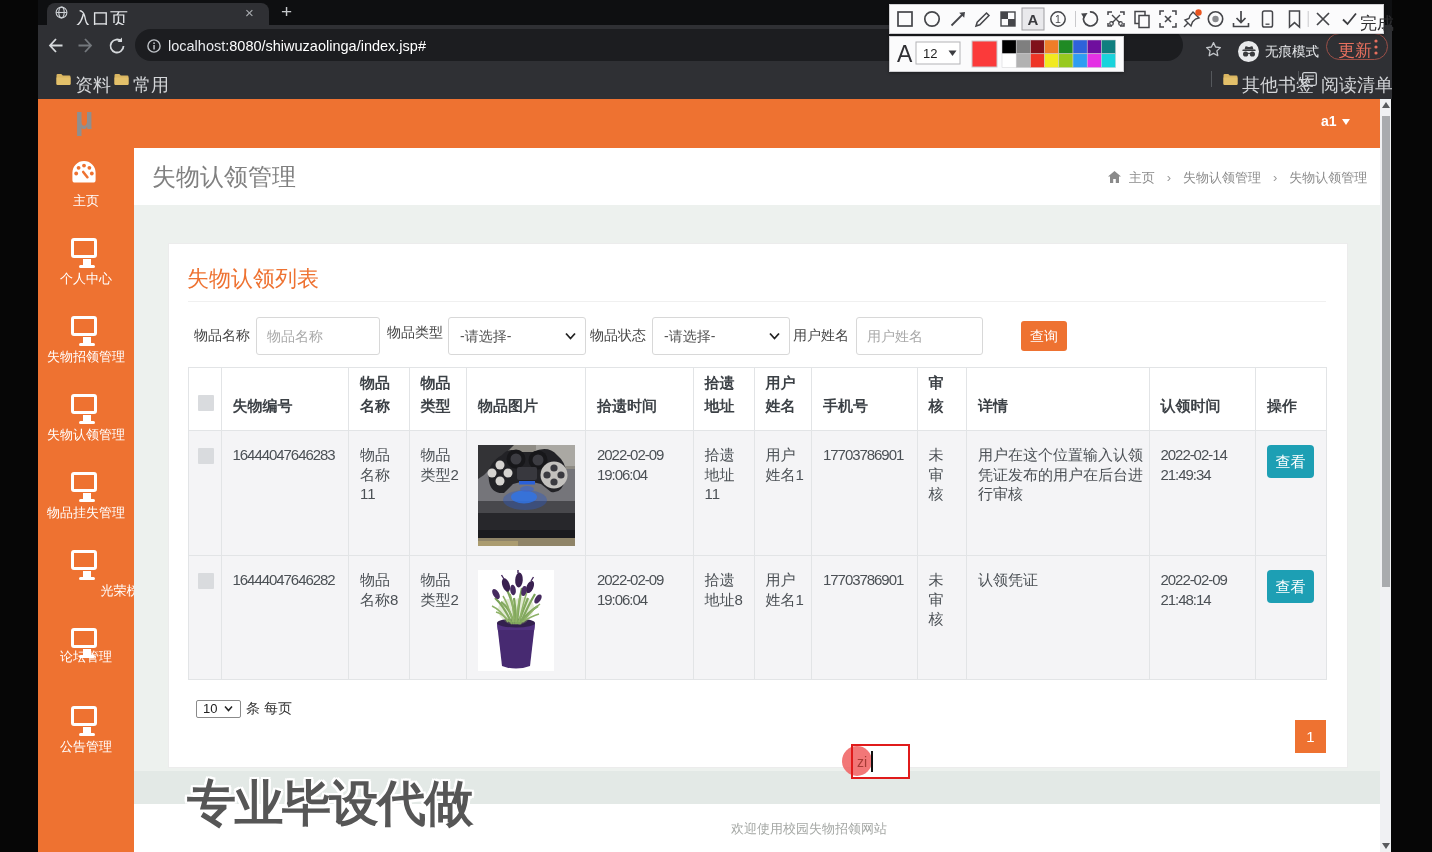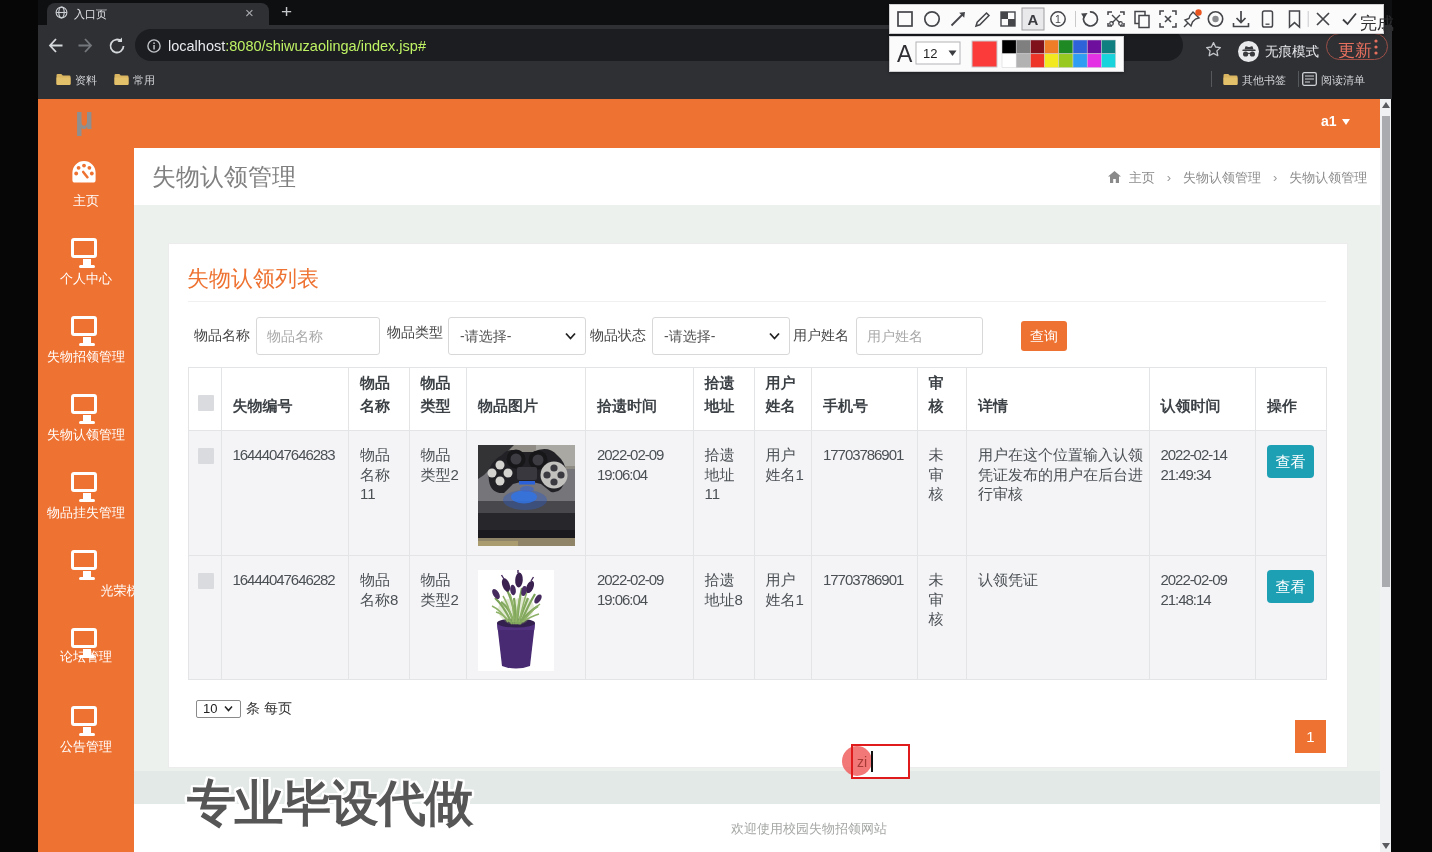--- a/index.html
+++ b/index.html
@@ -5,21 +5,21 @@
 html,body{margin:0;padding:0;}
 body{width:1432px;height:852px;position:relative;overflow:hidden;background:#060606;
   font-family:"Liberation Sans",sans-serif;}
 .abs{position:absolute;}
 
 #tabbar{left:38px;top:0;width:1354px;height:25px;background:#0e0f11;}
 #tab{left:47px;top:3px;width:222px;height:22px;background:#2f3034;border-radius:8px 8px 0 0;}
 #toolbar{left:38px;top:25px;width:1354px;height:37px;background:#2f3034;}
 #bookbar{left:38px;top:62px;width:1354px;height:37px;background:#2f3034;}
 #pill{left:135px;top:29px;width:1048px;height:32px;border-radius:16px;background:#1c1d20;}
-.btxt{color:#d3d5d8;font-size:11px;}
+.btxt{color:#d3d5d8;font-size:18px;}
 
 #sidebar{left:38px;top:99px;width:96px;height:753px;background:#ee7231;}
 #topnav{left:134px;top:99px;width:1246px;height:49px;background:#ee7231;}
 #titlebar{left:134px;top:148px;width:1246px;height:57px;background:#fff;border-bottom:1px solid #e9e9e9;}
 #pagebg{left:134px;top:205px;width:1246px;height:566px;background:#edf1ee;}
 #pageband{left:134px;top:771px;width:1246px;height:33px;background:#e3e9e6;}
 #footwhite{left:134px;top:804px;width:1246px;height:48px;background:#fff;}
 #card{left:168px;top:243px;width:1180px;height:525px;background:#fff;border:1px solid #ececec;box-sizing:border-box;}
 .menu-t{width:96px;text-align:center;color:#fff;font-size:13px;}
 .mon{left:71px;width:26px;height:20px;border:3.2px solid #fff;border-radius:3px;box-sizing:border-box;}
@@ -74,21 +74,21 @@
       <rect x="6.3" y="3.4" width="1.5" height="1.6" fill="#bfc3c7"></rect>
     </svg>
 </div>
 <svg class="abs" id="tabglobe" style="left:55px;top:6px;" width="13" height="13" viewBox="0 0 13 13">
     <g stroke="#cdd1d5" stroke-width="1.1" fill="none">
       <circle cx="6.5" cy="6.5" r="5.4"></circle>
       <path d="M1.2 6.5 h10.6"></path>
       <ellipse cx="6.5" cy="6.5" rx="2.7" ry="5.4"></ellipse>
     </g>
   </svg>
-<div class="abs" style="left:168px;top:38px;font-size:14.5px;color:#e8eaed;">localhost<span style="color:#bef264;">:8080/shiwuzaolinga/index.jsp#</span></div>
+<div class="abs" style="left:168px;top:38px;font-size:14.5px;color:#e8eaed;">localhost<span style="color:#ffffff;">:8080/shiwuzaolinga/index.jsp#</span></div>
 <svg class="abs" id="star" style="left:1205px;top:41px;" width="17" height="17" viewBox="0 0 17 17">
     <path d="M8.5 1.6 L10.6 6 L15.4 6.6 L11.9 9.9 L12.8 14.7 L8.5 12.4 L4.2 14.7 L5.1 9.9 L1.6 6.6 L6.4 6z" stroke="#c3c6ca" stroke-width="1.3" fill="none" stroke-linejoin="round"></path>
   </svg>
 <svg class="abs" style="left:1242px;top:46px;z-index:5;" width="14" height="11" viewBox="0 0 14 11">
     <path d="M2.5 3.5 L3.4 0.6 Q3.6 0 4.2 0.2 L5.8 0.8 Q7 1.2 8.2 0.8 L9.8 0.2 Q10.4 0 10.6 0.6 L11.5 3.5z" fill="#3a3b3e"></path>
     <rect x="0.4" y="3.6" width="13.2" height="1.5" rx="0.7" fill="#3a3b3e"></rect>
     <circle cx="3.6" cy="8" r="2.6" fill="#3a3b3e"></circle>
     <circle cx="10.4" cy="8" r="2.6" fill="#3a3b3e"></circle>
     <path d="M5.8 7.6 Q7 6.9 8.2 7.6" stroke="#3a3b3e" stroke-width="1.1" fill="none"></path>
   </svg>

